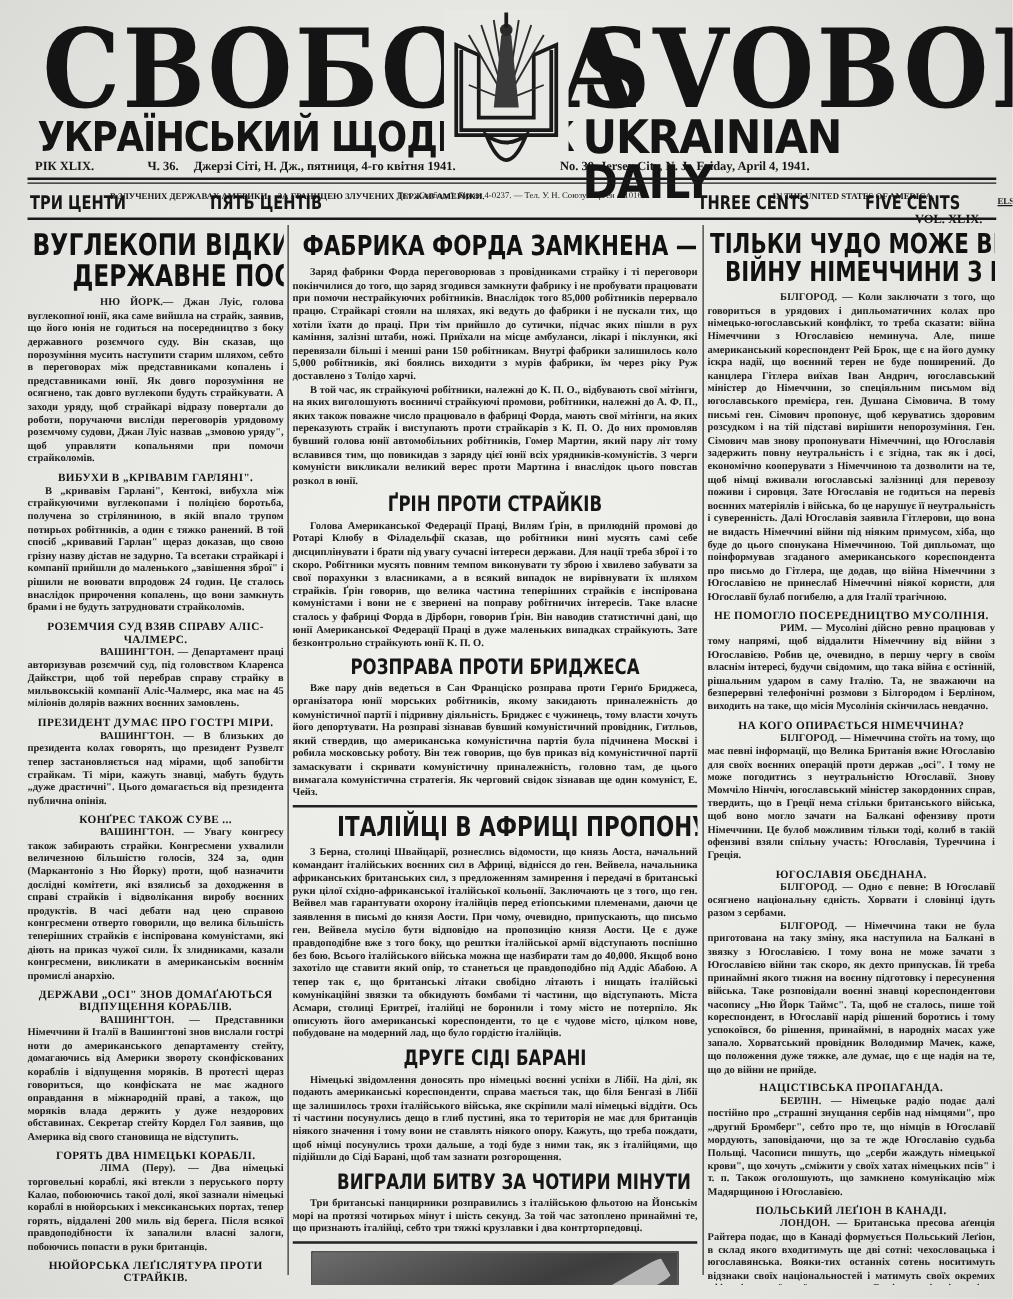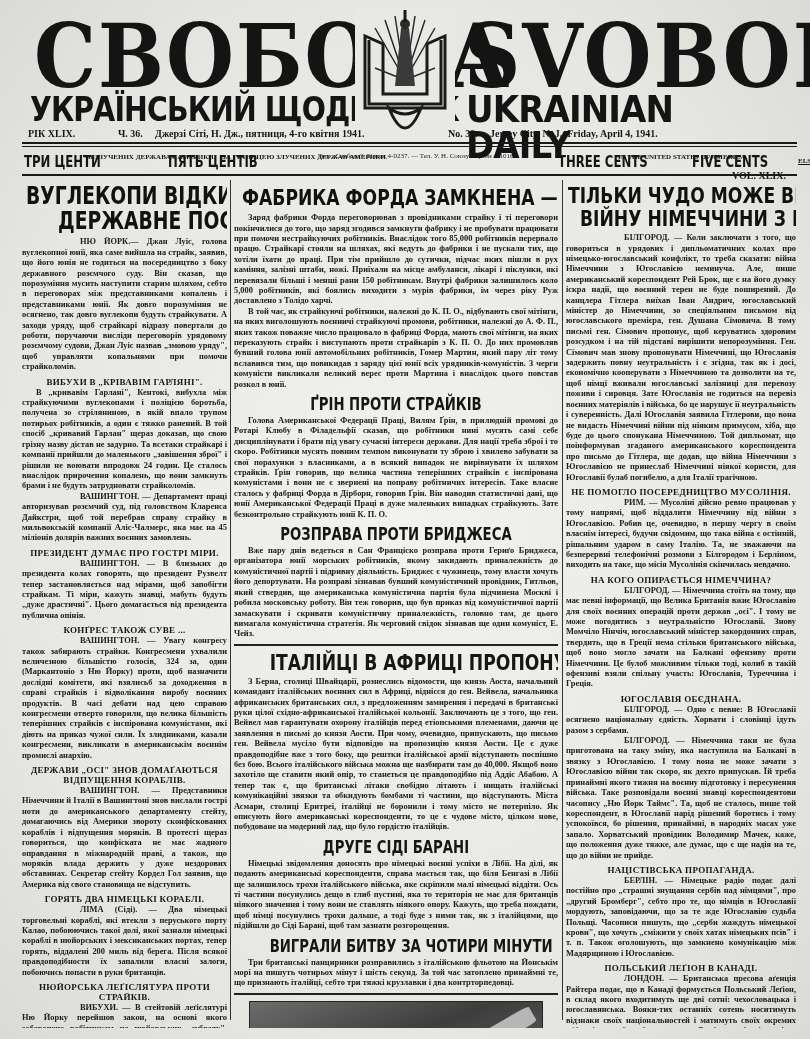--- a/index.html
+++ b/index.html
@@ -74,21 +74,21 @@
     </g>
     <path d="M46 20 L54 20 L56 40 L60 78 L40 78 L44 40 Z" fill="#3a3a3a"></path>
     <circle cx="50" cy="16" r="5" fill="#2a2a2a"></circle>
     <line x1="50" y1="2" x2="50" y2="14" stroke="#1a1a1a" stroke-width="3"></line>
   </svg>
 
   <div class="dateline" style="left:28px;">РІК XLIX.</div>
   <div class="dateline" style="left:118px;">Ч. 36.</div>
   <div class="dateline" style="left:155px;">Джерзі Сіті, Н. Дж., пятниця, 4-го квітня 1941.</div>
   <div class="dateline" style="left:448px;">No. 39.</div>
-  <div class="dateline" style="left:490px;">Jersey City, N. J., Friday, April 4, 1941.</div>
+  <div class="dateline" style="left:480px;">Jersey City, N. J., Friday, April 4, 1941.</div>
   <div class="dateline" style="left:732px;margin-top:42px;">VOL. XLIX.</div>
 
   <div class="rule" style="top:142px;height:2px;"></div>
   <div class="rule" style="top:146px;height:1px;"></div>
 
   <div class="price">
     <span class="pbig" style="left:2px;">ТРИ ЦЕНТИ</span>
     <span class="psmall" style="left:66px;width:78px;">В ЗЛУЧЕНИХ ДЕРЖАВАХ АМЕРИКИ.</span>
     <span class="pbig" style="left:146px;">ПЯТЬ ЦЕНТІВ</span>
     <span class="psmall" style="left:200px;width:88px;">ЗА ГРАНИЦЕЮ ЗЛУЧЕНИХ ДЕРЖАВ АМЕРИКИ.</span>
@@ -108,37 +108,38 @@
     <h1 class="head" style="font-size:24px;margin-left:36px;margin-bottom:3px;">ДЕРЖАВНЕ ПОСЕРЕДНИЦТВО</h1>
 
     <div>
         <p class="txt"><span class="lead">НЮ ЙОРК.—</span> <span>Джан Луіс, голова вуглекопної юнії, яка саме вийшла на страйк, заявив, що його юнія не годиться на посередництво з боку державного розємчого суду. Він сказав, що порозуміння мусить наступити старим шляхом, себто в переговорах між представниками копалень і представниками юнії. Як довго порозуміння не осягнено, так довго вуглекопи будуть страйкувати. А заходи уряду, щоб страйкарі відразу повертали до роботи, поручаючи висліди переговорів урядовому розємчому судови, Джан Луіс назвав „змовою уряду", щоб управляти копальнями при помочи страйколомів.</span></p>
       </div>
     <div>
         <h2 class="sub">ВИБУХИ В „КРІВАВІМ ГАРЛЯНІ".</h2>
         <p class="txt"><span>В „кривавім Гарлані", Кентокі, вибухла між страйкуючими вуглекопами і поліцією боротьба, получена зо стріляниною, в якій впало трупом потирьох робітників, а один є тяжко ранений. В той спосіб „кривавий Гарлан" щераз доказав, що свою грізну назву дістав не задурно. Та всетаки страйкарі і компанії прийшли до маленького „завішення зброї" і рішили не воювати впродовж 24 годин. Це сталось внаслідок прирочення копалень, що вони замкнуть брами і не будуть затрудновати страйколомів.</span></p>
       </div>
     <div>
+        <h2 class="sub">РОЗЕМЧИЯ СУД ВЗЯВ СПРАВУ АЛІС-ЧАЛМЕРС.</h2>
         <p class="txt"><span class="lead">ВАШИНГТОН. —</span> <span>Департамент праці авторизував розємчий суд, під головством Кларенса Дайкстри, щоб той перебрав справу страйку в мильвокській компанії Аліс-Чалмерс, яка має на 45 міліонів долярів важних воєнних замовлень.</span></p>
       </div>
     <div>
         <h2 class="sub">ПРЕЗИДЕНТ ДУМАЄ ПРО ГОСТРІ МІРИ.</h2>
         <p class="txt"><span class="lead">ВАШИНГТОН. —</span> <span>В близьких до президента колах говорять, що президент Рузвелт тепер застановляється над мірами, щоб запобігти страйкам. Ті міри, кажуть знавці, мабуть будуть „дуже драстичні". Цього домагається від президента публична опінія.</span></p>
       </div>
     <div>
         <h2 class="sub">КОНҐРЕС ТАКОЖ СУВЕ ...</h2>
         <p class="txt"><span class="lead">ВАШИНГТОН. —</span> <span>Увагу конгресу також забирають страйки. Конгресмени ухвалили величезною більшістю голосів, 324 за, один (Маркантоніо з Ню Йорку) проти, щоб назначити дослідні комітети, які взялисьб за доходження в справі страйків і відволікання виробу воєнних продуктів. В часі дебати над цею справою конгресмени отверто говорили, що велика більшість теперішних страйків є інспірована комуністами, які діють на приказ чужої сили. Їх злидниками, казали конгресмени, викликати в американськім воєннім промислі анархію.</span></p>
       </div>
     <div>
         <h2 class="sub">ДЕРЖАВИ „ОСІ" ЗНОВ ДОМАҐАЮТЬСЯ ВІДПУЩЕННЯ КОРАБЛІВ.</h2>
         <p class="txt"><span class="lead">ВАШИНГТОН. —</span> <span>Представники Німеччини й Італії в Вашингтоні знов вислали гострі ноти до американського департаменту стейту, домагаючись від Америки звороту сконфіскованих кораблів і відпущення моряків. В протесті щераз говориться, що конфіската не має жадного оправдання в міжнародній праві, а також, що моряків влада держить у дуже нездорових обставинах. Секретар стейту Кордел Гол заявив, що Америка від свого становища не відступить.</span></p>
       </div>
     <div>
         <h2 class="sub">ГОРЯТЬ ДВА НІМЕЦЬКІ КОРАБЛІ.</h2>
-        <p class="txt"><span class="lead">ЛІМА (Сіді). —</span> <span>Два німецькі торговельні кораблі, які втекли з перуського порту Калао, побоюючись такої долі, якої зазнали німецькі кораблі в нюйорських і мексиканських портах, тепер горять, віддалені 200 миль від берега. Після всякої правдоподібности їх запалили власні залоги, побоючись попасти в руки британців.</span></p>
+        <p class="txt"><span class="lead">ЛІМА (Перу). —</span> <span>Два німецькі торговельні кораблі, які втекли з перуського порту Калао, побоюючись такої долі, якої зазнали німецькі кораблі в нюйорських і мексиканських портах, тепер горять, віддалені 200 миль від берега. Після всякої правдоподібности їх запалили власні залоги, побоючись попасти в руки британців.</span></p>
       </div>
     <div>
         <h2 class="sub">НЮЙОРСЬКА ЛЕҐІСЛЯТУРА ПРОТИ СТРАЙКІВ.</h2>
         <p class="txt"><span class="lead">ВИБУХИ. —</span> <span>В стейтовій леґіслятурі Ню Йорку перейшов закон, на основі якого заборонено робітникам на нюйорських „субвеях", „елевейтрах", а навіть міських і приватних автобусах страйкувати. Цей закон ще має піти до підпису губернатора. Якщоб він підписав, страйк стане незаконним.</span></p>
       </div>
 
   </div>
 
   <div class="col colM">
     <h1 class="head" style="font-size:22px;margin-left:8px;margin-top:8px;margin-bottom:4px;">ФАБРИКА ФОРДА ЗАМКНЕНА — 150 ОСІБ РАНЕНИХ</h1>
@@ -157,21 +158,21 @@
     <div>
         <h2 class="mid" style="font-size:22px;">ІТАЛІЙЦІ В АФРИЦІ ПРОПОНУЮТЬ ЗАМИРЕННЯ</h2>
         <p class="txt">З Берна, столиці Швайцарії, рознеслись відомости, що князь Аоста, начальний командант італійських воєнних сил в Африці, віднісся до ген. Вейвела, начальника африканських британських сил, з предложенням замирення і передачі в британські руки цілої східно-африканської італійської кольонії. Заключають це з того, що ген. Вейвел мав гарантувати охорону італійців перед етіопськими племенами, даючи це заявлення в письмі до князя Аости. При чому, очевидно, припускають, що письмо ген. Вейвела мусіло бути відповідю на пропозицію князя Аости. Це є дуже правдоподібне вже з того боку, що рештки італійської армії відступають поспішно без бою. Всього італійського війська можна ще назбирати там до 40,000. Якщоб воно захотіло ще ставити який опір, то станеться це правдоподібно під Аддіс Абабою. А тепер так є, що британські літаки свобідно літають і нищать італійські комунікаційні звязки та обкидують бомбами ті частини, що відступають. Міста Асмари, столиці Еритреї, італійці не боронили і тому місто не потерпіло. Як описують його американські кореспонденти, то це є чудове місто, цілком нове, побудоване на модерний лад, що було гордістю італійців.</p>
       </div>
     <div>
         <h2 class="mid">ДРУГЕ СІДІ БАРАНІ</h2>
         <p class="txt">Німецькі звідомлення доносять про німецькі воєнні успіхи в Лібії. На ділі, як подають американські кореспонденти, справа мається так, що біля Бенгазі в Лібії ще залишилось трохи італійського війська, яке скріпили малі німецькі віддіти. Ось ті частини посунулись дещо в глиб пустині, яка то територія не має для британців ніякого значення і тому вони не ставлять ніякого опору. Кажуть, що треба пождати, щоб німці посунулись трохи дальше, а тоді буде з ними так, як з італійцями, що підійшли до Сіді Барані, щоб там зазнати розгорощення.</p>
       </div>
     <div>
         <h2 class="mid">ВИГРАЛИ БИТВУ ЗА ЧОТИРИ МІНУТИ</h2>
-        <p class="txt">Три британські панцирники розправились з італійською фльотою на Йонськім морі на пишуть чотирьох мінут і шість секунд. За той час затоплено принаймні те, що признають італійці, себто три тяжкі крузлавки і два контрторпедовці.</p>
+        <p class="txt">Три британські панцирники розправились з італійською фльотою на Йонськім морі на протязі чотирьох мінут і шість секунд. За той час затоплено принаймні те, що признають італійці, себто три тяжкі крузлавки і два контрторпедовці.</p>
       </div>
     <div class="hr"></div>
 
     <div class="photo">
 
       <div class="ship" style="left:180px;top:30px;width:110px;height:18px;transform:rotate(-30deg);"></div>
 
     </div>
 
   </div>

